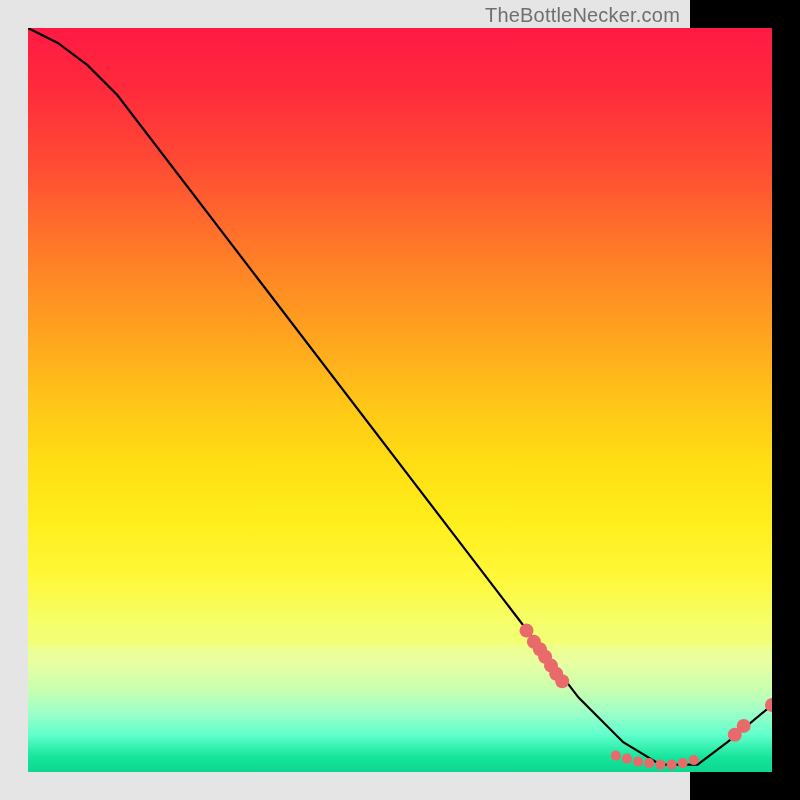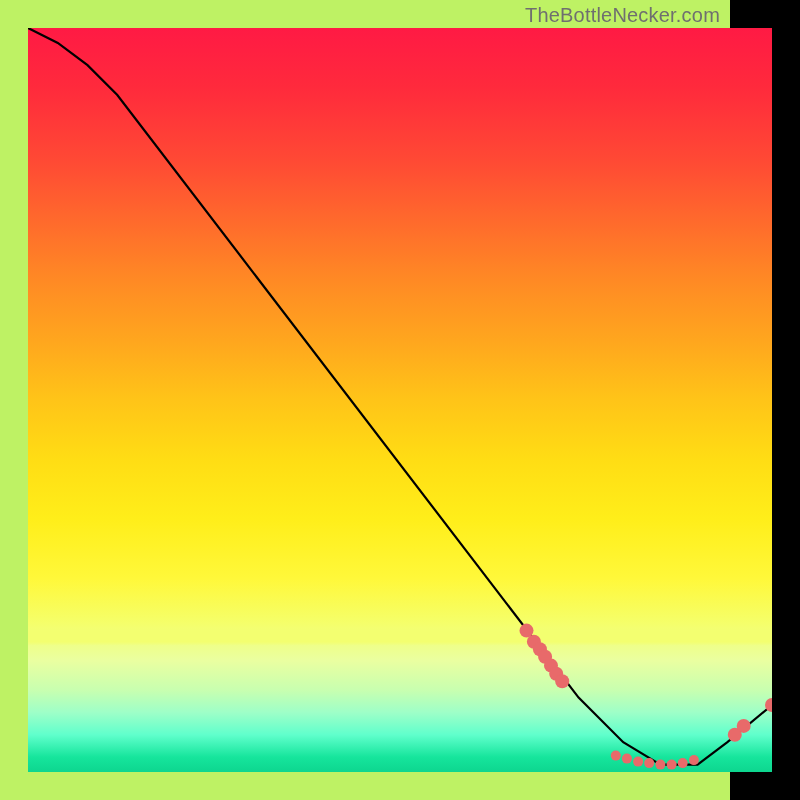--- a/index.html
+++ b/index.html
@@ -8,22 +8,21 @@
     width: 800px;
     height: 800px;
     background: #000;
     overflow: hidden;
     font-family: Arial, Helvetica, sans-serif;
   }
   .frame {
     position: relative;
     width: 690px;
     height: 800px;
-    background: #bef264;
-    padding-left: 40px;
+    background: #e5e5e5;
   }
   .watermark {
     position: absolute;
     top: 4px;
     right: 10px;
     color: #6f6f6f;
     font-size: 20px;
     font-weight: 400;
     letter-spacing: 0.2px;
     z-index: 50;

